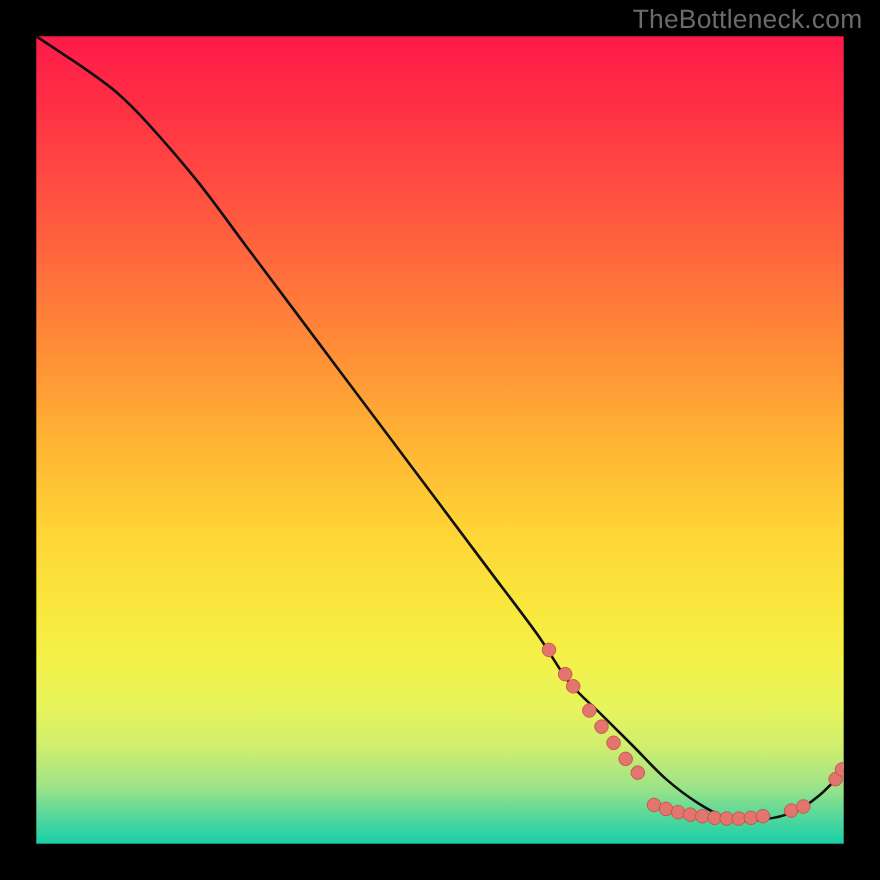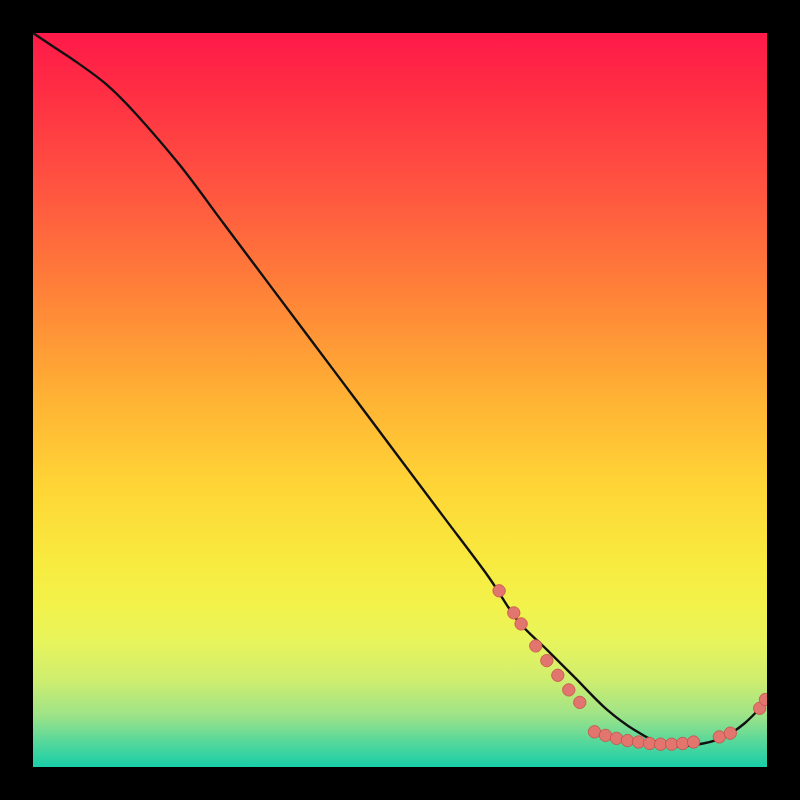--- a/index.html
+++ b/index.html
@@ -55,20 +55,21 @@
     left: 0;
     top: 0;
     width: 734px;
     height: 734px;
   }
 </style>
 </head>
 <body>
 
 <div class="frame">
+  <div class="watermark">TheBottleneck.com</div>
 
   <div class="plot">
     <svg class="curve" viewBox="0 0 734 734" preserveAspectRatio="none">
       <path id="curve-path" fill="none" stroke-width="2.4" stroke-linecap="round" stroke-linejoin="round" stroke="#111111" d="M 0.0 0.0 C 3.7 2.4, 14.7 9.8, 22.0 14.7 C 29.4 19.6, 35.5 23.2, 44.0 29.4 C 52.6 35.5, 63.6 42.8, 73.4 51.4 C 83.2 59.9, 90.5 67.3, 102.8 80.7 C 115.0 94.2, 132.1 113.8, 146.8 132.1 C 161.5 150.5, 176.2 171.3, 190.8 190.8 C 205.5 210.4, 220.2 230.0, 234.9 249.6 C 249.6 269.1, 264.2 288.7, 278.9 308.3 C 293.6 327.9, 308.3 347.4, 323.0 367.0 C 337.6 386.6, 352.3 406.1, 367.0 425.7 C 381.7 445.3, 396.4 464.9, 411.0 484.4 C 425.7 504.0, 442.8 526.0, 455.1 543.2 C 467.3 560.3, 474.7 575.0, 484.4 587.2 C 494.2 599.4, 504.0 606.8, 513.8 616.6 C 523.6 626.3, 533.4 636.1, 543.2 645.9 C 552.9 655.7, 562.7 666.7, 572.5 675.3 C 582.3 683.8, 592.1 691.2, 601.9 697.3 C 611.7 703.4, 621.5 709.5, 631.2 712.0 C 641.0 714.4, 650.8 713.2, 660.6 712.0 C 670.4 710.8, 681.4 708.3, 690.0 704.6 C 698.5 701.0, 704.6 696.1, 712.0 690.0 C 719.3 683.8, 730.3 671.6, 734.0 667.9"></path>
       <g id="markers">
           <circle cx="466.1" cy="557.8" r="6.2" fill="#e2766f" stroke="#c74e48" stroke-width="0.8"></circle>
           <circle cx="480.8" cy="579.9" r="6.2" fill="#e2766f" stroke="#c74e48" stroke-width="0.8"></circle>
           <circle cx="488.1" cy="590.9" r="6.2" fill="#e2766f" stroke="#c74e48" stroke-width="0.8"></circle>
           <circle cx="502.8" cy="612.9" r="6.2" fill="#e2766f" stroke="#c74e48" stroke-width="0.8"></circle>
           <circle cx="513.8" cy="627.6" r="6.2" fill="#e2766f" stroke="#c74e48" stroke-width="0.8"></circle>

